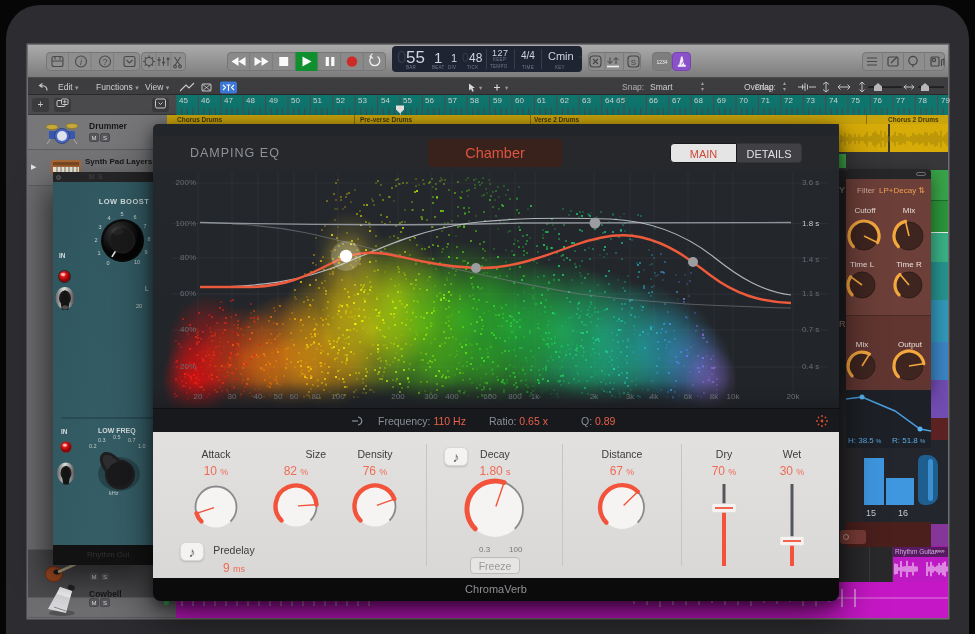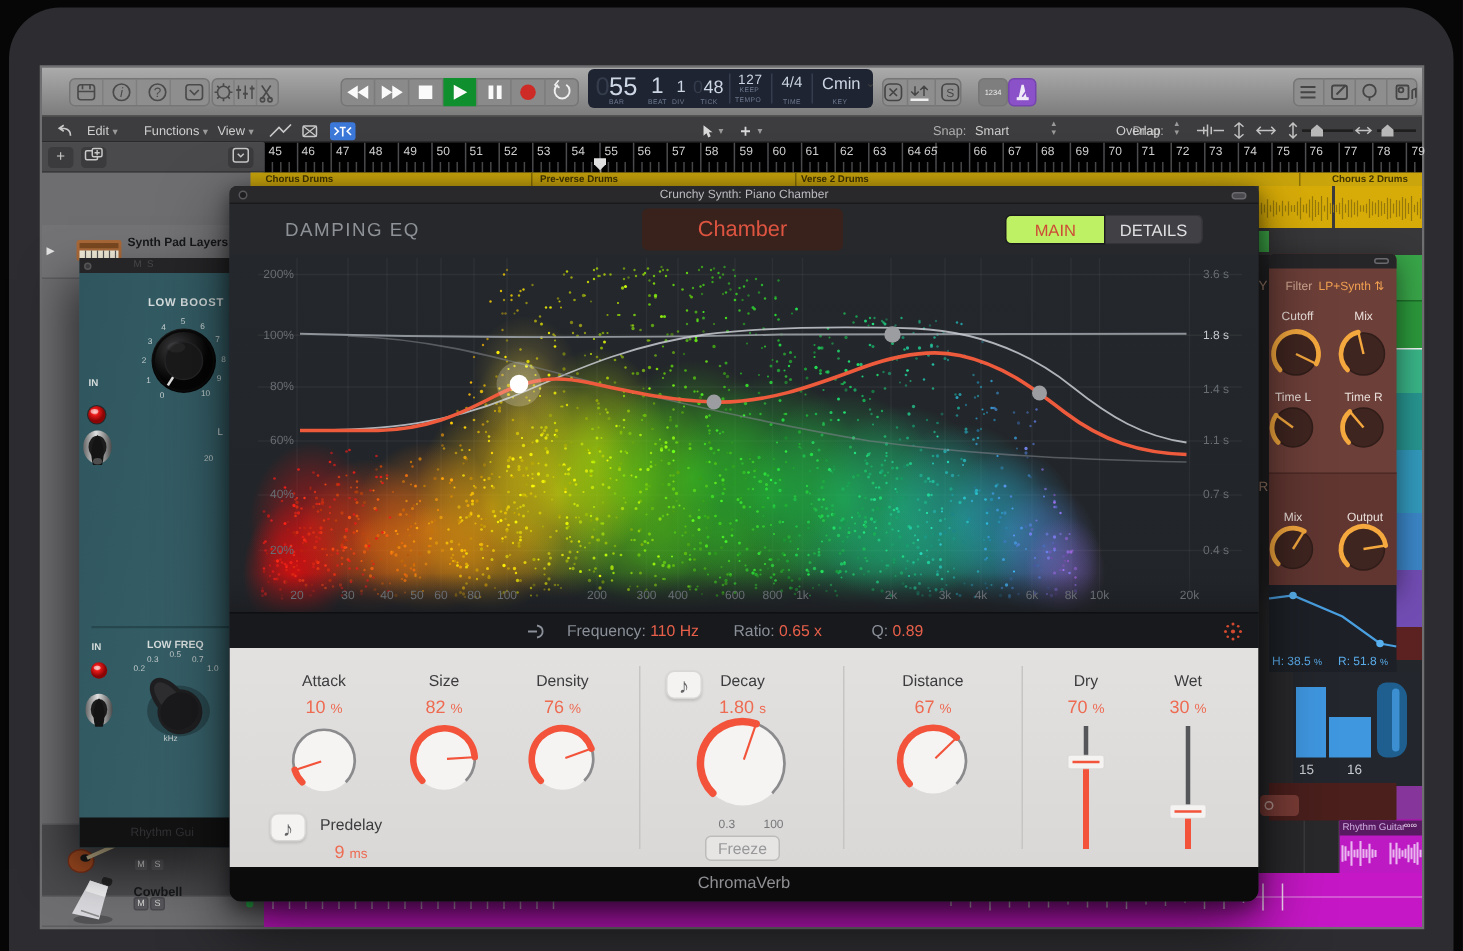--- a/index.html
+++ b/index.html
@@ -10,21 +10,21 @@
   background:#39393b; box-shadow:0 0 0 1.5px #6f6f72; }
 #toolbar { position:absolute; left:0; top:0; width:920px; height:33px;
   background:linear-gradient(#ababab,#7c7c7c); border-bottom:1px solid #4c4c4c; }
 .tbtn { position:absolute; top:6.5px; height:19px; background:#8e8e8e; border:1px solid #767676; border-radius:4px; }
 #lcd { position:absolute; left:364px; top:0.5px; width:190px; height:26px; background:#1e2431;
   border-radius:4px; color:#ccd5e4; }
 .lcdlab { position:absolute; top:19px; font-size:4.5px; color:#6e7a90; letter-spacing:0.3px; }
 .lcddiv { position:absolute; top:3px; height:20px; width:1px; background:#343c4e; }
 #menubar { position:absolute; left:0; top:33px; width:920px; height:17px; background:#3d3d3f;
   border-bottom:1px solid #2a2a2c; color:#cfcfcf; font-size:8.5px; }
-#ruler { position:absolute; left:148px; top:50px; width:772px; height:20px; background:#000000; }
+#ruler { position:absolute; left:148px; top:50px; width:772px; height:20px; background:#0f766e; }
 .rnum { position:absolute; top:1px; font-size:8px; color:#d2d2d2; }
 #hpanel { position:absolute; left:0; top:50px; width:148px; height:523px; background:#6e6e71; border-right:1px solid #29292b; }
 #hptop { position:absolute; left:0; top:0; width:148px; height:20px; background:#4a4a4c; border-bottom:1px solid #39393b; }
 .hbtn { position:absolute; top:3px; width:17px; height:14px; background:#3b3b3d; border-radius:3px;
   color:#c9c9c9; font-size:10px; text-align:center; line-height:13px; }
 .trow { position:absolute; left:0; width:148px; border-bottom:1px solid #5d5d60; }
 .tname { position:absolute; font-size:8.5px; color:#17181a; font-weight:bold; }
 .ms { position:absolute; display:flex; }
 .ms b { width:10px; height:9px; background:#58585c; border:0.5px solid #4a4a4e; color:#d8d8d8;
   font-size:6px; text-align:center; line-height:9px; font-weight:normal; border-radius:2px; margin-right:1px; }
@@ -398,20 +398,36 @@
     <div class="hbtn" style="left:26px;"><svg width="13" height="11" viewBox="0 0 13 11">
             <rect x="1" y="2.5" width="8" height="6" rx="1" fill="none" stroke="#c9c9c9"></rect>
             <rect x="5.5" y="1" width="6.5" height="5.5" rx="1" fill="#3b3b3d" stroke="#c9c9c9"></rect>
             <path d="M7 3.8 h3.5 M8.75 2 v3.5" stroke="#c9c9c9" stroke-width="0.9"></path>
           </svg></div>
     <div class="hbtn" style="left:124px;"><svg width="13" height="11" viewBox="0 0 13 11">
             <rect x="1.5" y="1" width="10" height="9" rx="1.5" fill="none" stroke="#c9c9c9"></rect>
             <path d="M4.5 4.5 l2 2 2-2" stroke="#c9c9c9" fill="none"></path>
           </svg></div>
   </div>
+  <div class="trow" style="top:20px;height:35px;background:#77777a;">
+    <svg class="abs" style="left:17px;top:5px;" width="34" height="26" viewBox="0 0 34 26">
+      <path d="M2 24 l6-9 M32 24 l-6-9 M17 24 v-8" stroke="#aaa" stroke-width="1"></path>
+      <ellipse cx="7" cy="7" rx="6" ry="2.5" fill="#c8a838" stroke="#8a7018" stroke-width="0.6"></ellipse>
+      <ellipse cx="27" cy="6" rx="6" ry="2.5" fill="#c8a838" stroke="#8a7018" stroke-width="0.6"></ellipse>
+      <rect x="4" y="11" width="9" height="8" rx="1" fill="#3858b0"></rect>
+      <rect x="21" y="11" width="9" height="8" rx="1" fill="#3858b0"></rect>
+      <circle cx="17" cy="16" r="7.5" fill="#4a68c4" stroke="#2a3a6a" stroke-width="0.8"></circle>
+      <circle cx="17" cy="16" r="5" fill="#dfe2ec"></circle>
+    </svg>
+    <div class="tname" style="left:61px;top:6px;">Drummer</div>
+    <div class="ms" style="left:61px;top:18px;">
+          <b>M</b>
+          <b>S</b>
+        </div>
+  </div>
   <div class="trow" style="top:55px;height:36px;background:#737376;">
     <span class="abs" style="left:3px;top:13px;color:#e2e2e2;font-size:7px;">▶</span>
     <svg class="abs" style="left:22px;top:7px;" width="32" height="20" viewBox="0 0 32 20">
       <rect x="1" y="3" width="30" height="14" rx="2" fill="#a86838"></rect>
       <rect x="3" y="10" width="26" height="6" fill="#f0ead8"></rect>
       <g stroke="#555" stroke-width="0.8">
             <path d="M7 10 v6 M11 10 v6 M15 10 v6 M19 10 v6 M23 10 v6 M27 10 v6"></path>
           </g>
       <rect x="3" y="5" width="26" height="3.5" fill="#7a4820"></rect>
     </svg>
@@ -539,21 +555,21 @@
 </div>
 
 <span class="abs" style="left:839px;top:185px;color:#caa088;font-size:9px;">Y</span>
 <span class="abs" style="left:839px;top:319px;color:#caa088;font-size:9px;">R</span>
 
 <div id="maroon">
   <div class="abs" style="left:0;top:0;width:85px;height:10px;background:#262629;border-radius:4px 4px 0 0;">
     <div class="abs" style="left:70px;top:2.5px;width:10px;height:4.5px;border:1px solid #6a6a6e;border-radius:2.5px;"></div>
   </div>
   <span class="abs" style="left:11px;top:17px;font-size:8px;color:#d0a992;">Filter</span>
-  <span class="abs" style="left:33px;top:17px;font-size:8px;color:#f0a050;">LP+Synth ⇅</span>
+  <span class="abs" style="left:33px;top:17px;font-size:8px;color:#f0a050;">LP+Decay ⇅</span>
   <div class="mlab" style="left:-6px;top:37px;">Cutoff</div>
   <div class="mlab" style="left:38px;top:37px;">Mix</div>
   <div class="mlab" style="left:-9px;top:91px;">Time L</div>
   <div class="mlab" style="left:38px;top:91px;">Time R</div>
   <div class="abs" style="left:0;top:146px;width:85px;height:75px;background:#613631;border-top:1px solid #4e2a26;"></div>
   <div class="mlab" style="left:-9px;top:171px;">Mix</div>
   <div class="mlab" style="left:39px;top:171px;">Output</div>
   <svg class="abs" style="left:0;top:0;" width="85" height="221" viewBox="0 0 85 221">
       <circle cx="18" cy="67" r="14" fill="#3f2520" stroke="#301d19" stroke-width="1"></circle>
       <path d="M 7.4 77.6 A 15.0 15.0 0 1 1 31.5 73.6" stroke="#f4a83e" stroke-width="3.2" fill="none" stroke-linecap="round"></path>
@@ -744,29 +760,25 @@
   <span class="abs" style="left:60px;top:262px;font-size:5.5px;color:#c4cccc;">0.5</span>
   <span class="abs" style="left:75px;top:265px;font-size:5.5px;color:#c4cccc;">0.7</span>
   <span class="abs" style="left:85px;top:271px;font-size:5.5px;color:#c4cccc;">1.0</span>
   <span class="abs" style="left:56px;top:318px;font-size:5.5px;color:#c4cccc;">kHz</span>
   <div class="abs" style="left:0;top:373px;width:100px;height:20px;background:#121213;">
     <span class="abs" style="left:34px;top:5px;font-size:8px;color:#313134;">Rhythm Gui</span>
   </div>
 </div>
 
 <div id="cv">
-  <div id="cvtitle">Crunchy Synth: Piano Chamber
-    <div class="abs" style="left:6px;top:3px;width:6px;height:6px;border-radius:50%;background:#1e1e20;border:1px solid #58585c;"></div>
-    <div class="abs" style="left:668px;top:3.5px;width:10px;height:5px;border:1px solid #6a6a6e;border-radius:2.5px;background:#4a4a4e;"></div>
-  </div>
   <div id="cvhead">
     <span class="abs" style="left:37px;top:10px;font-size:12.5px;color:#8e9296;letter-spacing:1px;">DAMPING EQ</span>
     <div class="abs" style="left:275px;top:3px;width:134px;height:28px;background:#3a221c;border-radius:4px;
       color:#dd5440;font-size:14.5px;text-align:center;line-height:28px;">Chamber</div>
-    <div class="abs" style="left:517px;top:7px;width:67px;height:20px;background:#bef264;border-radius:4px 0 0 4px;
+    <div class="abs" style="left:517px;top:7px;width:67px;height:20px;background:#e5e5e5;border-radius:4px 0 0 4px;
       color:#ce4a36;font-size:11px;text-align:center;line-height:20px;border:1px solid #1a1a1e;">MAIN</div>
     <div class="abs" style="left:584px;top:7px;width:65px;height:20px;background:#404045;border-radius:0 4px 4px 0;
       color:#e0e0e2;font-size:11px;text-align:center;line-height:20px;border:1px solid #333338;border-left:none;">DETAILS</div>
   </div>
   <div id="cvgraph">
     <svg width="686" height="238" viewBox="153 170 686 238">
       <defs>
           <linearGradient id="botfade" x1="0" y1="0" x2="0" y2="1">
         <stop offset="0" stop-color="#202328" stop-opacity="0"></stop>
         <stop offset="1" stop-color="#1b1d21" stop-opacity="0.85"></stop>
@@ -2925,21 +2937,21 @@
           <circle cx="12.5" cy="12.5" r="0.9"></circle>
       </g>
     </svg>
   </div>
   <div id="cvlower">
     <div class="sep" style="left:273px;"></div>
     <div class="sep" style="left:409px;"></div>
     <div class="sep" style="left:528px;"></div>
     <div class="cvlab" style="left:33px;top:16px;width:60px;">Attack</div>
     <div class="cvval" style="left:33px;top:32px;width:60px;">10 <span style="font-size:9px">%</span></div>
-    <div class="cvlab" style="left:113px;top:16px;width:60px;">Size</div>
+    <div class="cvlab" style="left:113px;top:16px;width:60px;text-align:right;">Size</div>
     <div class="cvval" style="left:113px;top:32px;width:60px;">82 <span style="font-size:9px">%</span></div>
     <div class="cvlab" style="left:192px;top:16px;width:60px;">Density</div>
     <div class="cvval" style="left:192px;top:32px;width:60px;">76 <span style="font-size:9px">%</span></div>
     <div class="nbtn" style="left:291px;top:15px;">♪</div>
     <div class="cvlab" style="left:312px;top:16px;width:60px;">Decay</div>
     <div class="cvval" style="left:312px;top:32px;width:60px;">1.80 <span style="font-size:9px">s</span></div>
     <span class="abs" style="left:326px;top:113px;font-size:8px;color:#77777a;">0.3</span>
     <span class="abs" style="left:356px;top:113px;font-size:8px;color:#77777a;">100</span>
     <div class="abs" style="left:317px;top:125px;width:50px;height:17px;background:#e6e5e4;border:1px solid #bdbcbb;border-radius:4px;color:#98989a;font-size:10.5px;text-align:center;line-height:16px;">Freeze</div>
     <div class="cvlab" style="left:439px;top:16px;width:60px;">Distance</div>

